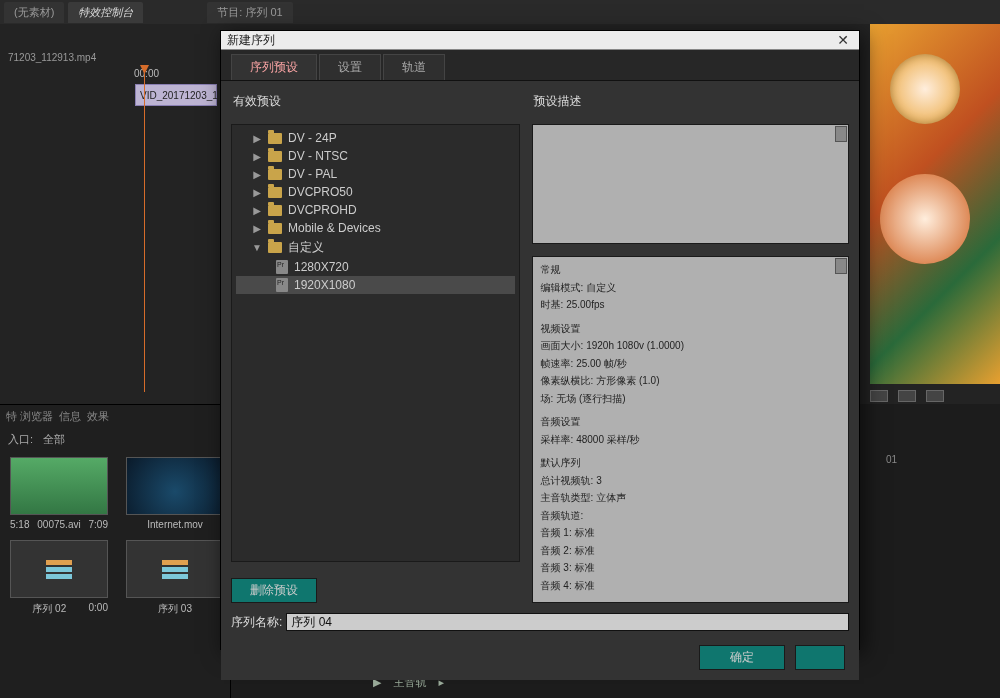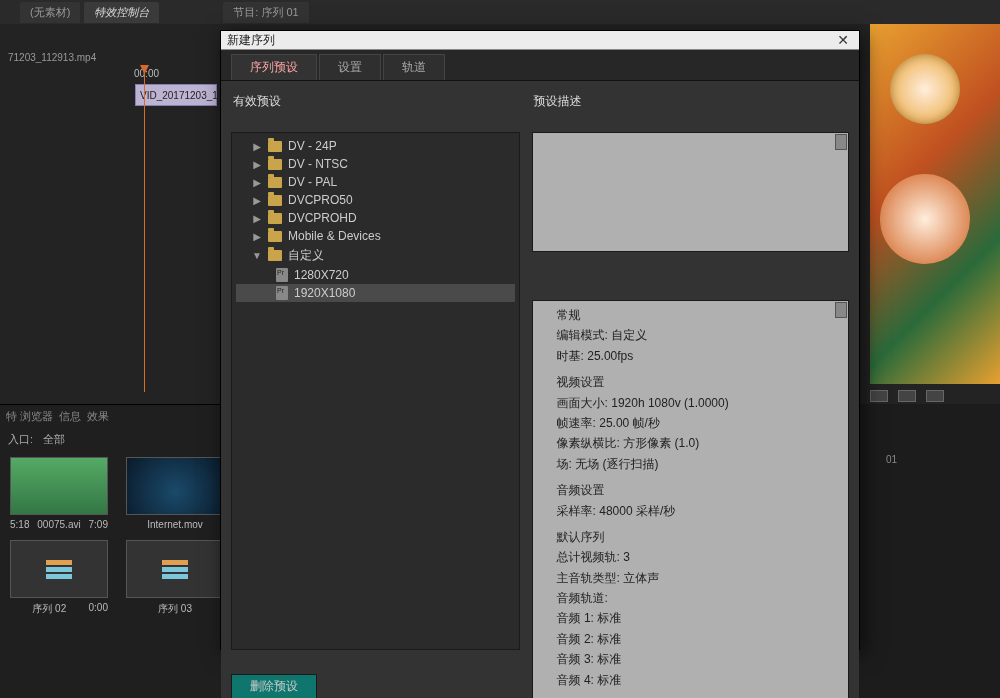--- a/index.html
+++ b/index.html
@@ -7,21 +7,21 @@
     width: 1000px; height: 698px;
     background: #1a1a1a;
     font-family: "Microsoft YaHei", Arial, sans-serif;
     font-size: 12px;
     color: #bbb;
     position: relative;
     overflow: hidden;
   }
   
   .bg-app { position: absolute; inset: 0; }
-  .topbar { display: flex; align-items: center; height: 24px; background: #2a2a2a; gap: 4px; padding-left: 20px; }
+  .topbar { display: flex; align-items: center; height: 24px; background: #2a2a2a; gap: 4px; padding-left: 4px; }
   .tab-app {
     padding: 3px 10px; font-size: 11px; background: #333; color: #999; border-radius: 2px 2px 0 0;
     cursor: pointer;
   }
   .tab-app.active { background: #3a3a3a; color: #ddd; font-style: italic; }
   .timeline-area {
     position: absolute; left: 0; top: 24px; width: 1000px; height: 380px;
     background: #232323;
   }
   .clip-label {
@@ -102,21 +102,21 @@
   }
   .modal-tab {
     padding: 4px 18px; font-size: 12px; color: #aaa; background: #2f2f2f; cursor: pointer;
     border: 1px solid #444; border-bottom: none;
   }
   .modal-tab.active { background: #333; color: #fca5a5; }
   .modal-body {
     flex: 1; display: flex; gap: 12px; padding: 10px; background: #333;
   }
   .panel {
-    flex: 1; display: flex; flex-direction: column; gap: 20px;
+    flex: 1; display: flex; flex-direction: column; gap: 12px;
   }
   .panel.right { flex: 1.1; }
   .panel-title { font-size: 12px; color: #ddd; padding: 2px 2px; }
   .preset-tree {
     flex: 1; background: #2b2b2b; border: 1px solid #1a1a1a; padding: 4px; overflow: auto;
   }
   .tree-row {
     display: flex; align-items: center; gap: 6px; padding: 2px 2px; font-size: 12px; color: #ccc;
     cursor: pointer;
   }
@@ -128,22 +128,22 @@
   .file-icon { width: 12px; height: 14px; background: #888; border-radius: 1px; position: relative; }
   .file-icon::before { content:"Pr"; position:absolute; font-size:7px; left:1px; top:1px; color:#222; }
   .tree-row.selected { background: #4a4a4a; }
   .desc-box {
     width: 100%; height: 120px; background: #b0b0b0; border: 1px solid #1a1a1a; position: relative;
   }
   .desc-box .scroll-handle, .details-box .scroll-handle {
     position: absolute; right: 1px; top: 1px; width: 12px; height: 16px; background: #888; border: 1px solid #555;
   }
   .details-box {
-    flex: 1; background: #b0b0b0; border: 1px solid #1a1a1a; color: #222; font-size: 12px;
-    padding: 6px 24px; line-height: 1.45; position: relative; overflow: hidden; margin-top: 28px;
+    flex: 1; background: #b0b0b0; border: 1px solid #1a1a1a; color: #222; font-size: 10px;
+    padding: 6px 8px; line-height: 1.45; position: relative; overflow: hidden;
   }
   .details-box p { margin-bottom: 3px; }
   .details-box .section-gap { height: 6px; }
   .delete-preset-row { padding-top: 4px; }
   .btn {
     background: #0f766e; border: 1px solid #1a1a1a; color: #ccc; font-size: 12px;
     padding: 3px 18px; cursor: pointer; display: inline-block;
   }
   .name-row {
     display: flex; align-items: center; gap: 4px; padding: 0 10px 8px; background: #333;

